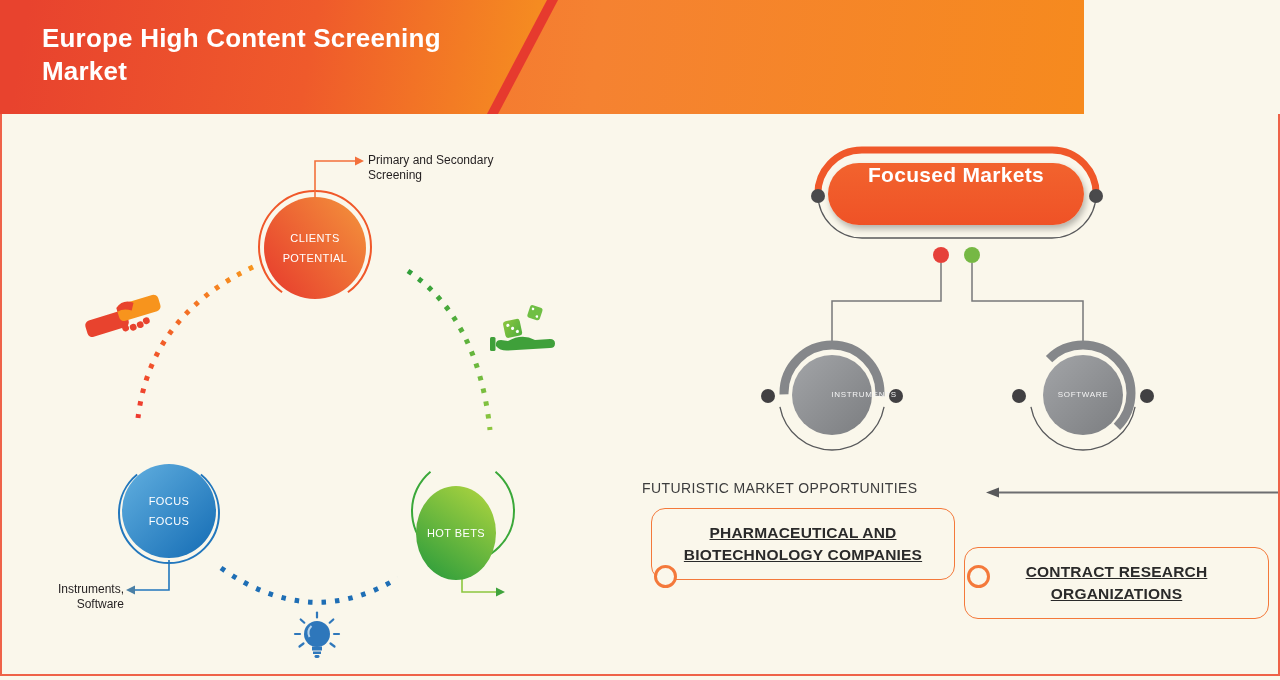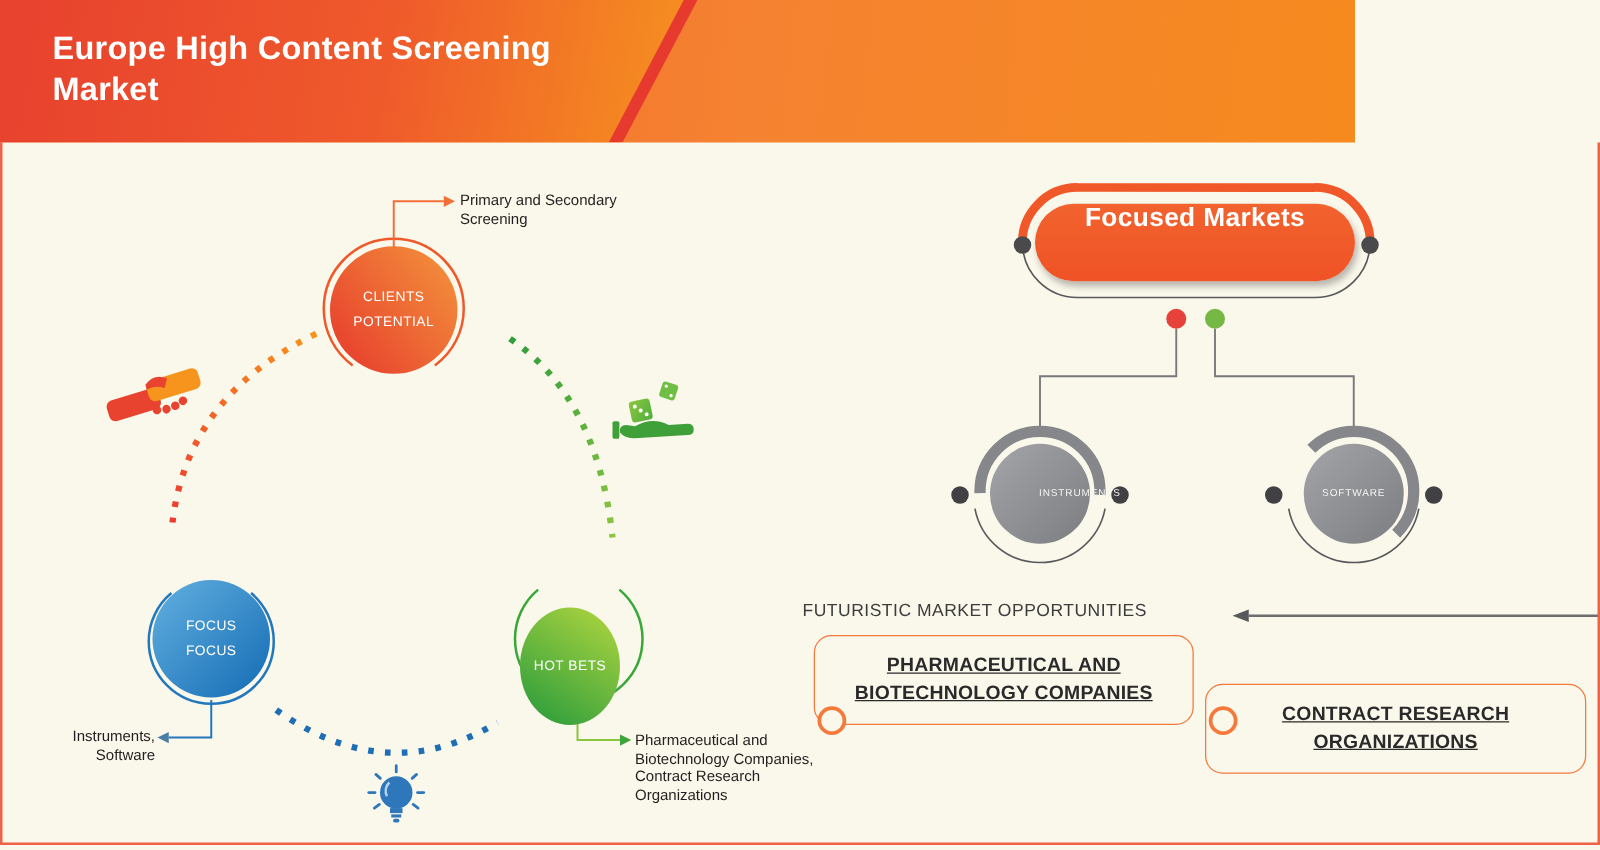--- a/index.html
+++ b/index.html
@@ -190,21 +190,20 @@
   </div>
   <div class="node node-cf">
     <div class="lbl">FOCUS FOCUS</div>
   </div>
   <div class="node node-hb">
     <div class="lbl">HOT BETS</div>
   </div>
 
   <div class="ann ann-cp">Primary and Secondary Screening</div>
   <div class="ann ann-cf">Instruments, Software</div>
-  <div class="ann ann-hb">Pharmaceutical and Biotechnology Companies, Contract Research Organizations</div>
 
   <div class="pill">
     <span>Focused Markets</span>
   </div>
   <div class="seg-lbl seg-lbl-1">INSTRUMENTS</div>
   <div class="seg-lbl seg-lbl-2">SOFTWARE</div>
 
   <div class="opp-heading">FUTURISTIC MARKET OPPORTUNITIES</div>
   <div class="opp-box opp-box1">
     <div class="bl">PHARMACEUTICAL AND BIOTECHNOLOGY COMPANIES</div>

